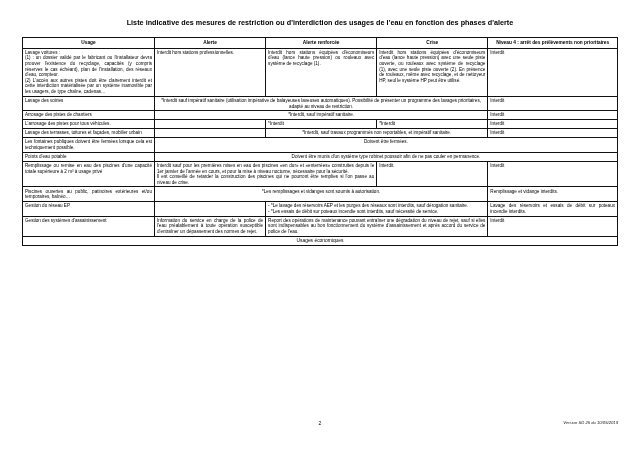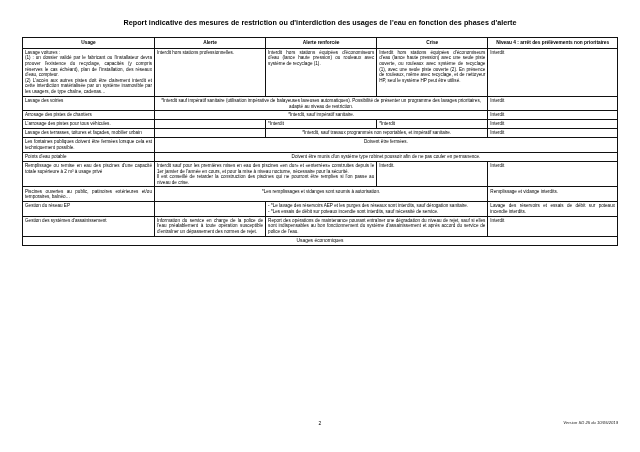--- a/index.html
+++ b/index.html
@@ -98,21 +98,21 @@
     font-size: 4.2px;
     font-style: italic;
     color: #222222;
   }
 </style>
 </head>
 <body>
 
 <div class="page">
 
-  <div class="doc-title">Report indicative des mesures de restriction ou d'interdiction des usages de l'eau en fonction des phases d'alerte</div>
+  <div class="doc-title">Liste indicative des mesures de restriction ou d'interdiction des usages de l'eau en fonction des phases d'alerte</div>
 
   <table class="measures">
     <colgroup>
       <col class="col-usage">
       <col class="col-alerte">
       <col class="col-renf">
       <col class="col-crise">
       <col class="col-niv4">
     </colgroup>
     <thead>

